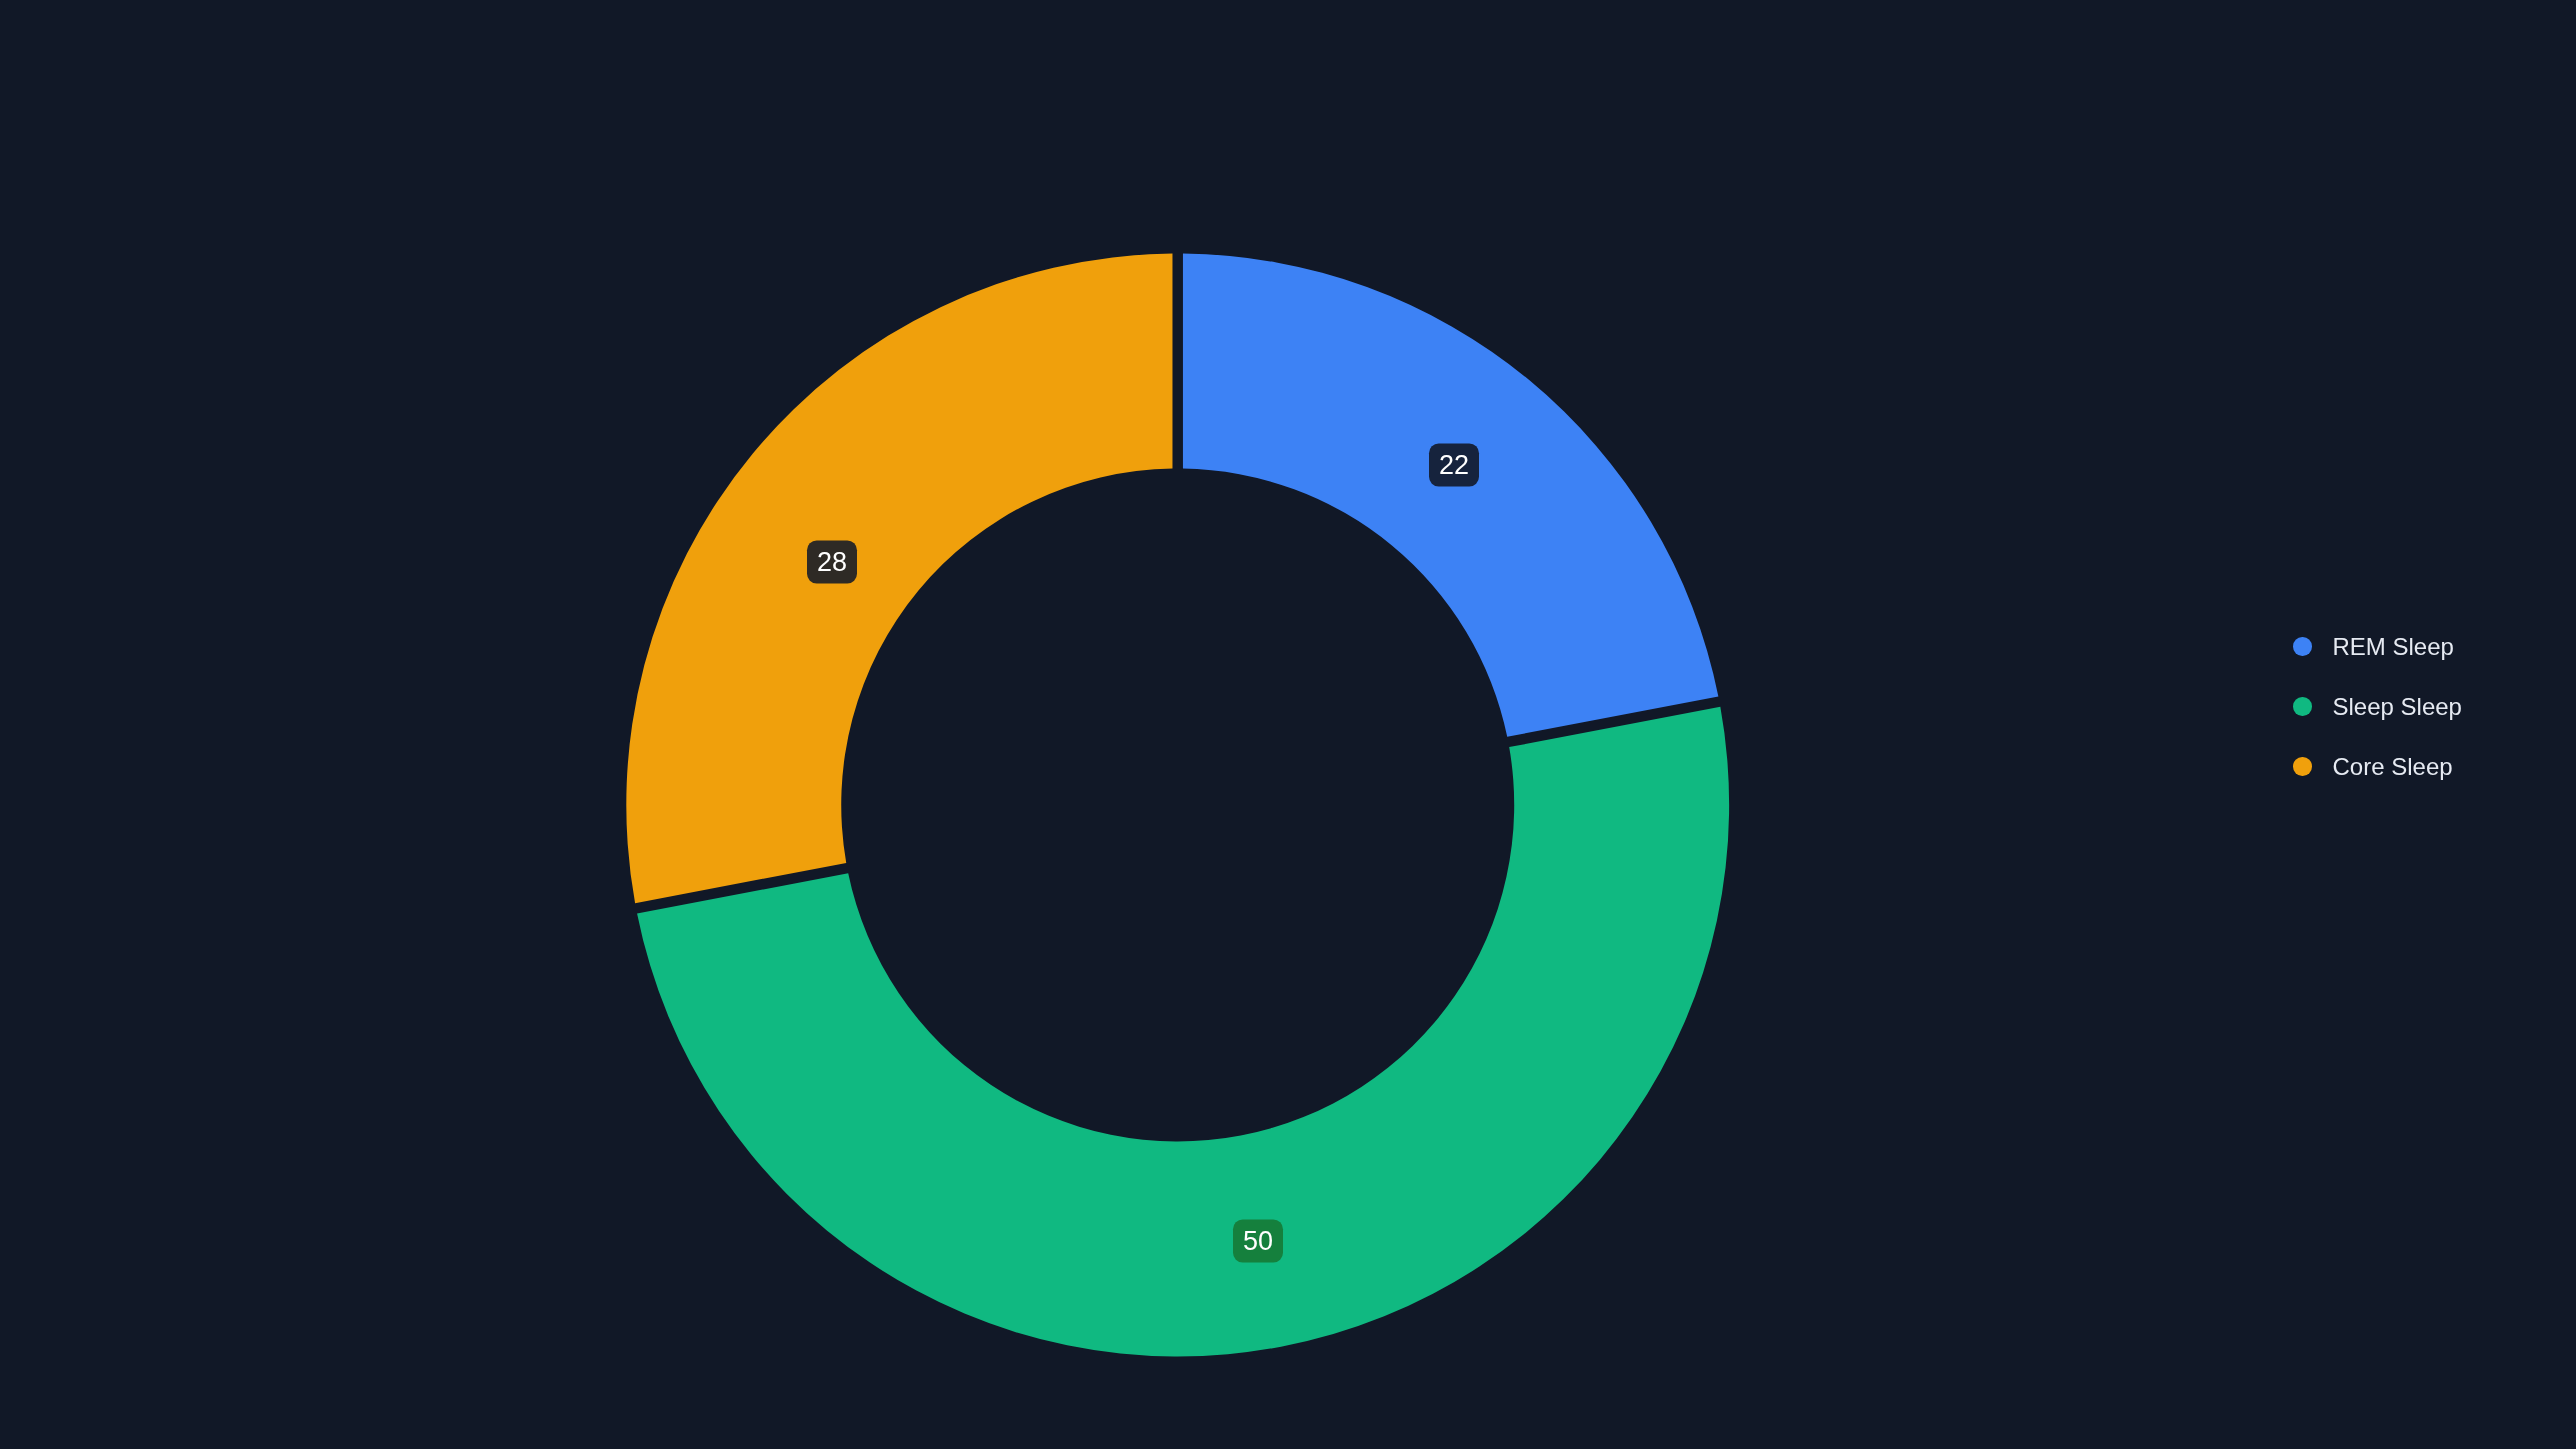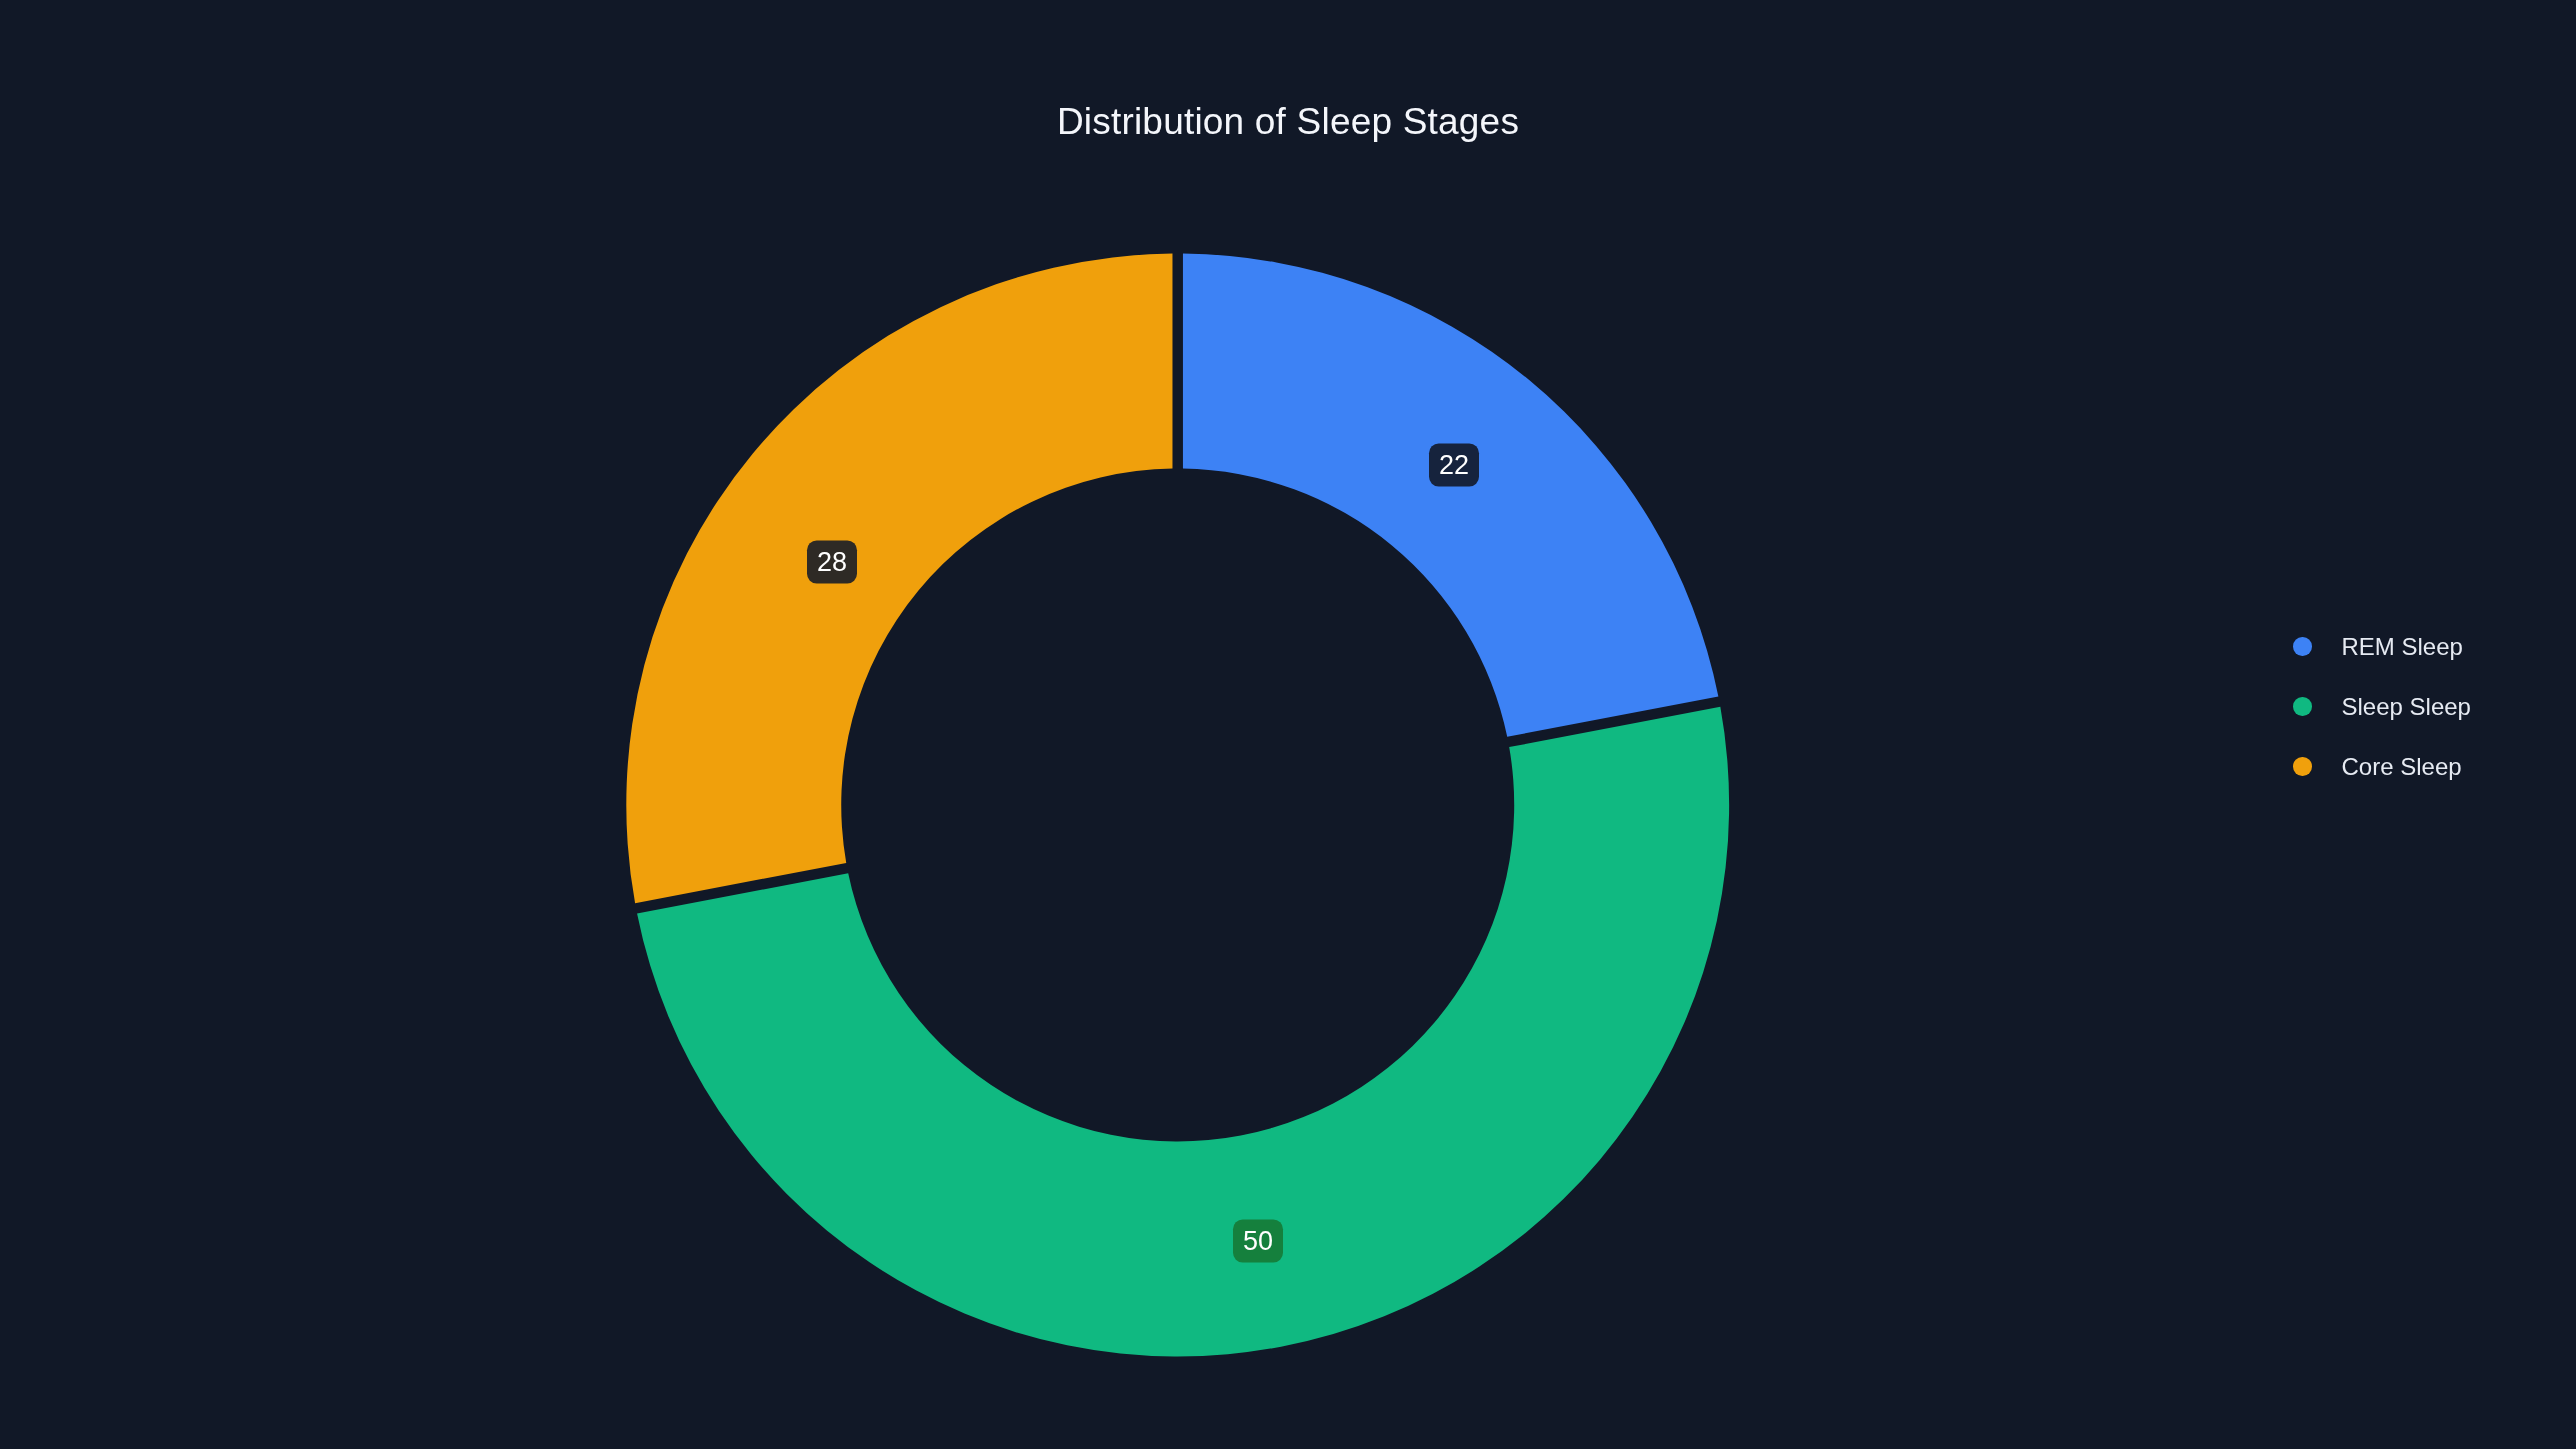--- a/index.html
+++ b/index.html
@@ -68,42 +68,41 @@
     position: absolute;
     left: 2293px;
     top: 636px;
     display: flex;
     flex-direction: column;
     gap: 39px;
   }
   .legend-item {
     display: flex;
     align-items: center;
-    gap: 30px;
+    gap: 21px;
     height: 21px;
   }
   .legend-marker {
     width: 18.5px;
     height: 18.5px;
     border-radius: 50%;
     flex: 0 0 auto;
   }
   .legend-label {
     font-size: 24px;
     color: #e6eaf2;
     line-height: 1;
     white-space: nowrap;
   }
 </style>
 </head>
 <body>
 
 <div id="canvas">
 
-  <div id="chart-title">Distribution of Sleep Stages</div>
 
   <div id="donut-wrap">
     <svg class="donut-svg" viewBox="0 0 3200 1800">
       <g id="slices-group">
           <path d="M 1469.4999024548408 315.0308391846553 A 685 685 0 0 1 2134.618513544575 865.2648068833698 L 1872.3284992404122 915.2994704290944 A 418 418 0 0 0 1469.4997380423986 582.050537259132 Z" fill="#3d82f5"></path>
           <path d="M 2137.054434077909 878.0343495081104 A 685 685 0 0 1 791.3814864554251 1134.7351931166304 L 1053.6715007595878 1084.7005295709057 A 418 418 0 0 0 1874.7643581581074 928.0686900533433 Z" fill="#10b981"></path>
           <path d="M 788.945565922091 1121.9656504918898 A 685 685 0 0 1 1456.500097545159 315.0308391846553 L 1456.5002619576014 582.050537259132 A 418 418 0 0 0 1051.2356418418929 1071.931309946657 Z" fill="#f0a00c"></path>
         </g>
     </svg>
     <div id="slice-labels">

